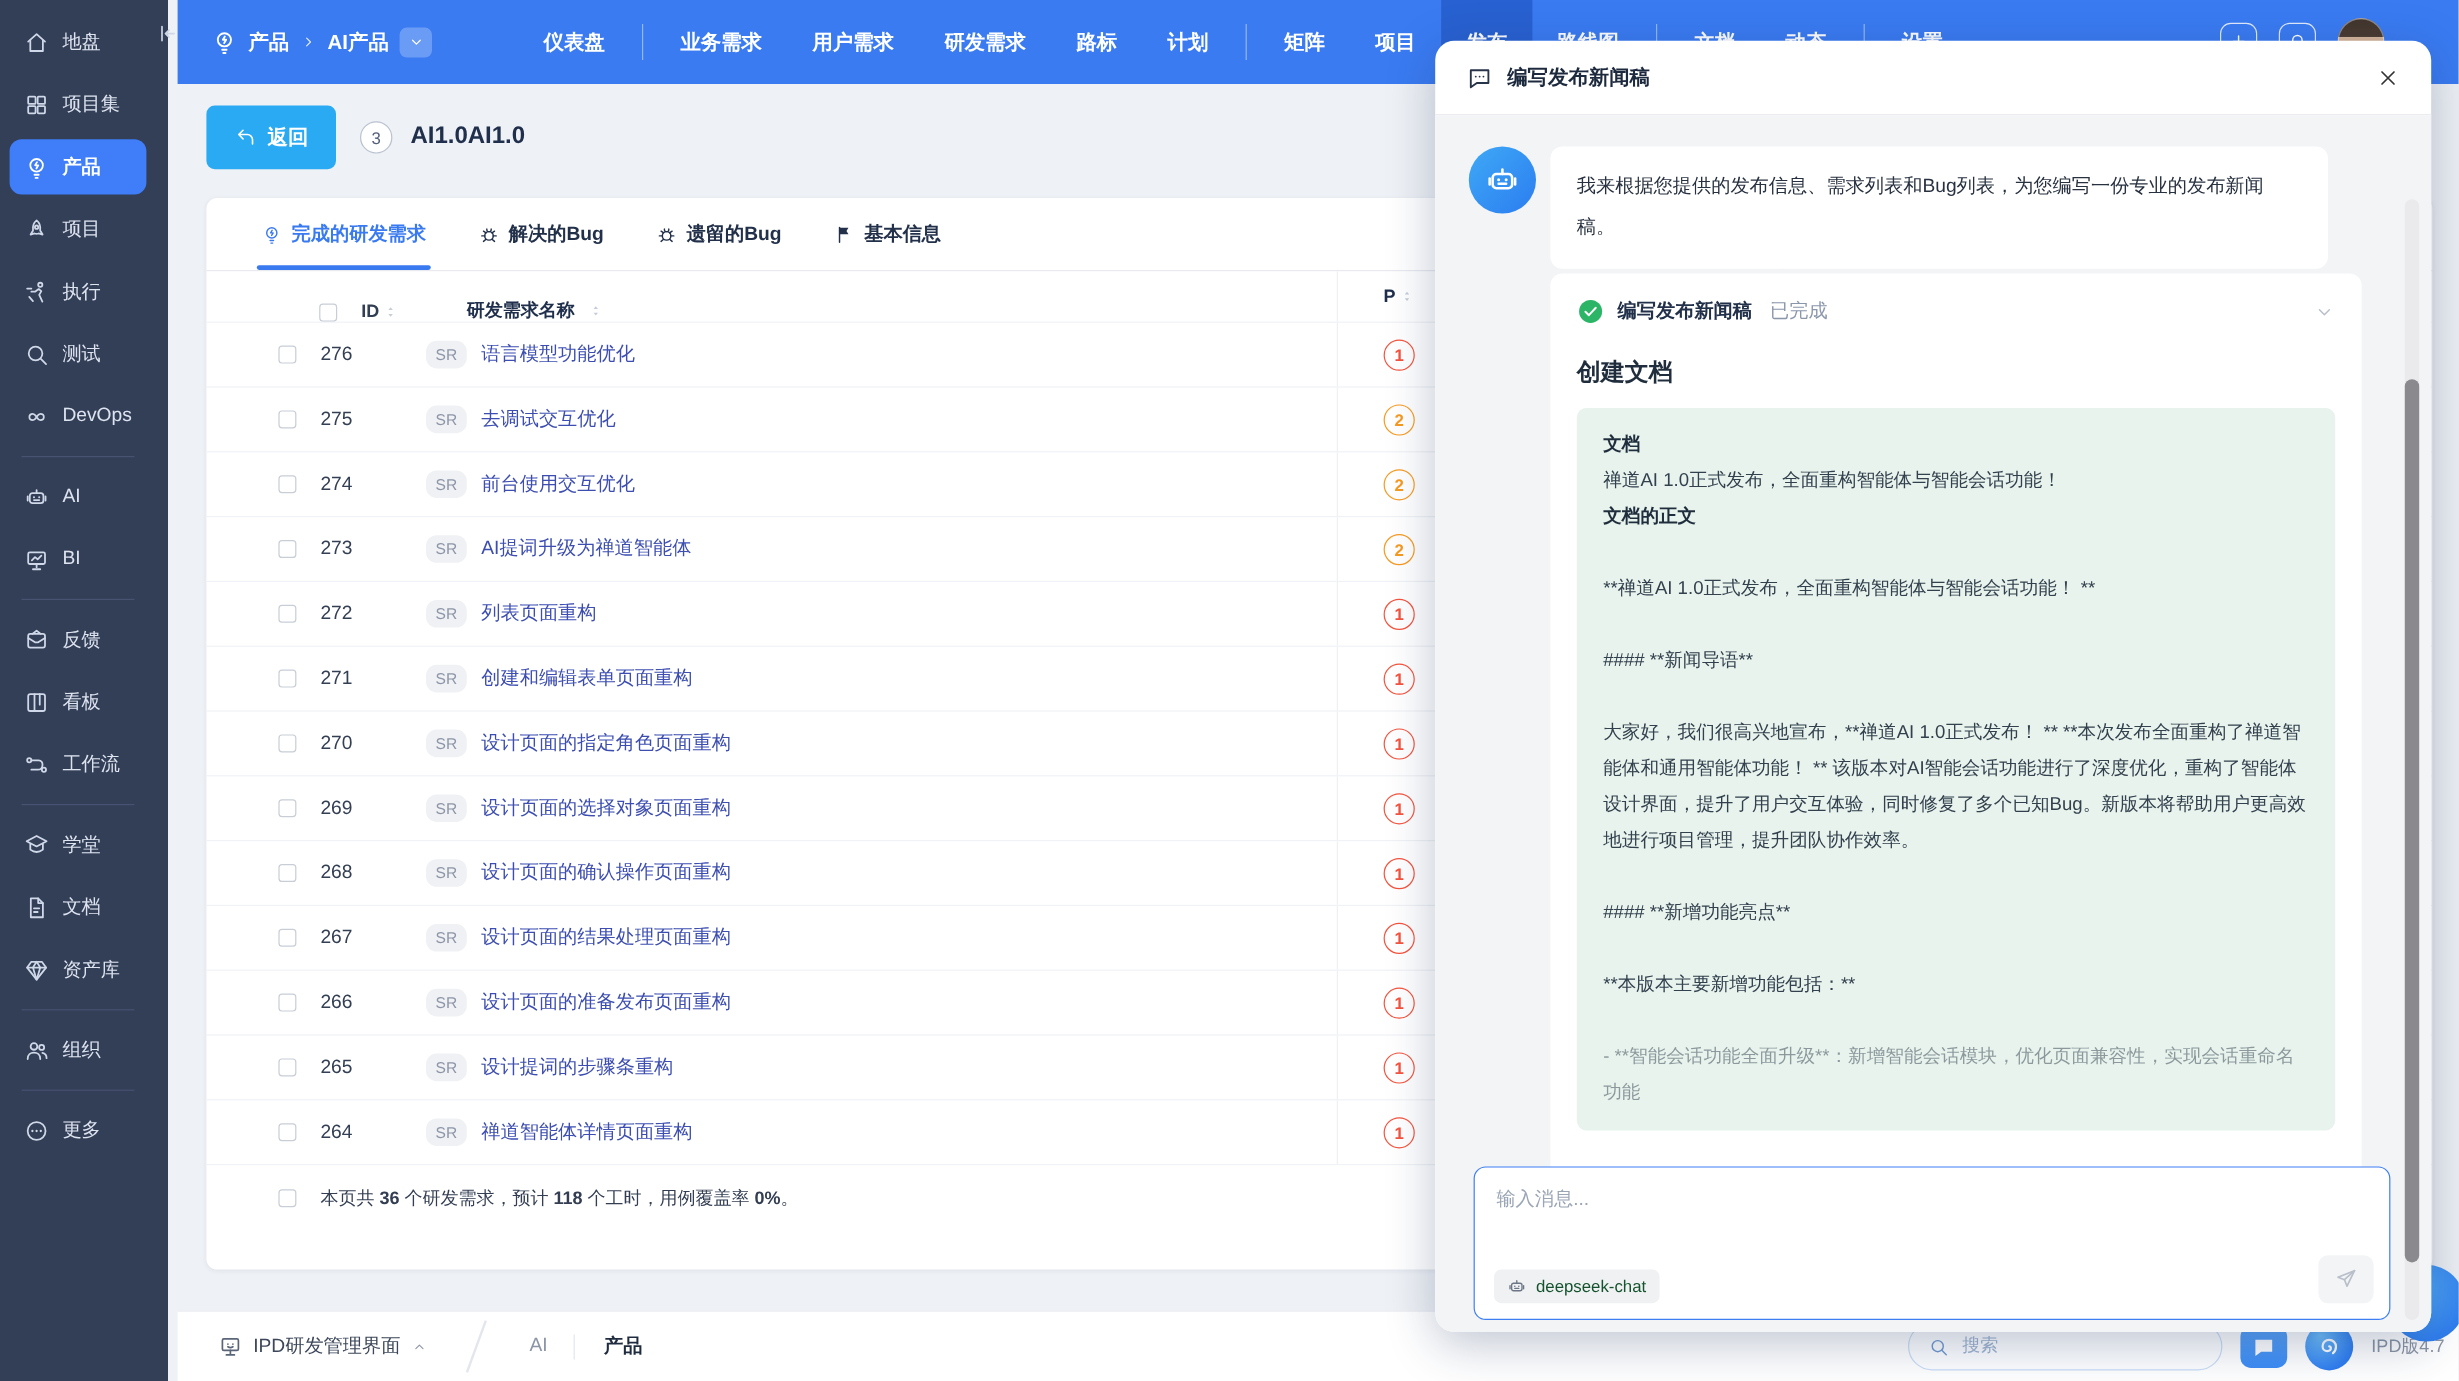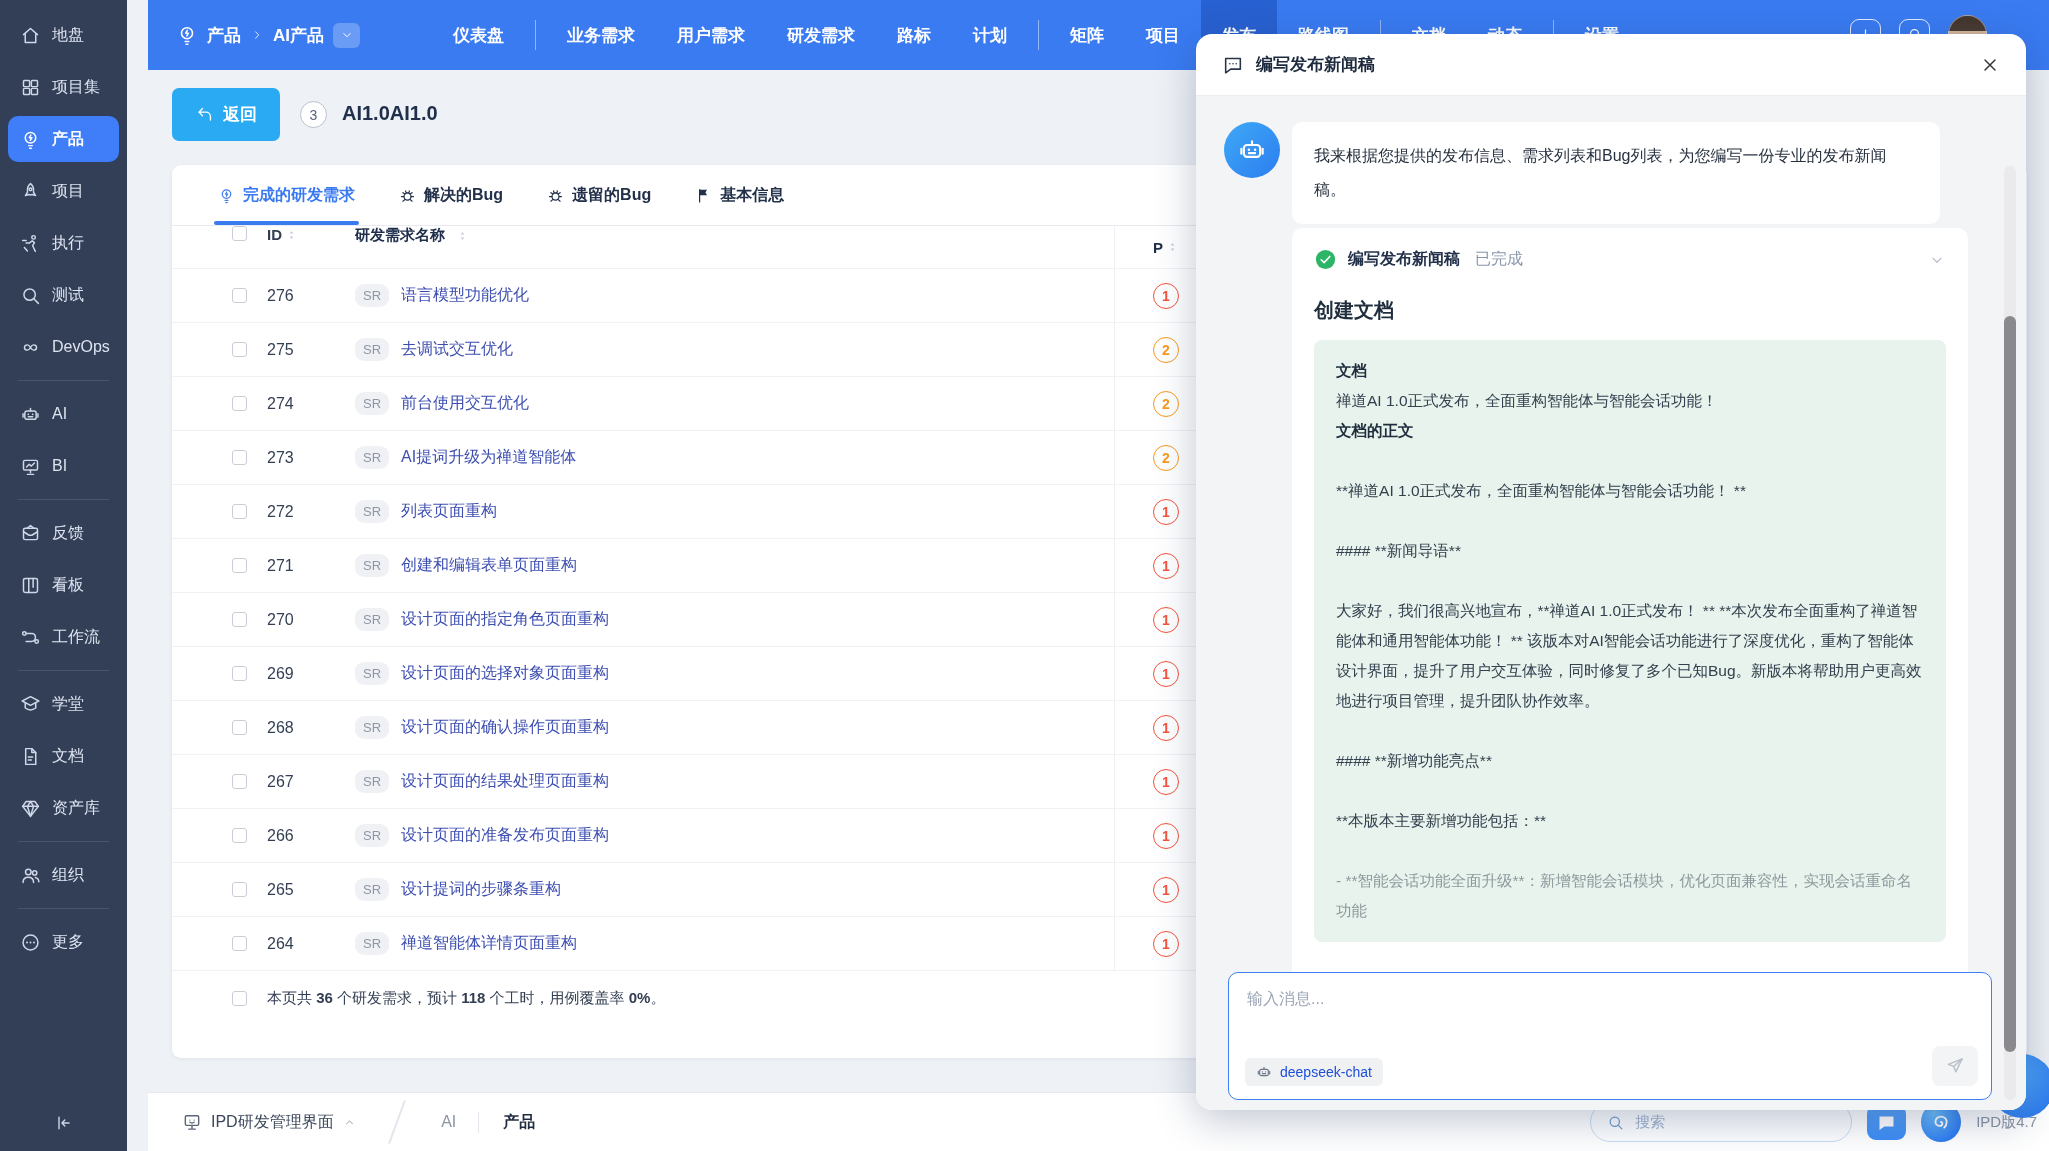--- a/index.html
+++ b/index.html
@@ -6,21 +6,21 @@
   *{box-sizing:border-box;}
   #app{position:relative;width:2049px;height:1151px;background:#eef1f5;overflow:hidden;}
 
   
   .ic{display:inline-flex;align-items:center;justify-content:center;flex:none;}
   .ic svg{display:block;width:100%;height:100%;}
   .ic svg *{fill:none;stroke:currentColor;stroke-width:1.7;stroke-linecap:round;stroke-linejoin:round;}
   .ic svg .f{fill:currentColor;stroke:none;}
 
   
-  .sidebar{position:absolute;left:0;top:0;width:127px;height:1151px;background:#333e57;z-index:5;display:flex;flex-direction:column;}
+  .sidebar{position:absolute;left:0;top:0;width:140px;height:1151px;background:#333e57;z-index:5;display:flex;flex-direction:row;}
   .s-items{padding-top:6px;flex:1;}
   .s-item{display:flex;align-items:center;gap:11px;height:46px;margin:6px 8px;padding:0 12px;border-radius:10px;color:#dde4f0;font-size:16px;cursor:pointer;}
   .s-item .ic{width:21px;height:21px;color:#cfd8e8;}
   .s-item.active{background:#3f7ef8;color:#fff;font-weight:700;}
   .s-item.active .ic{color:#fff;}
   .s-item.divider{height:1px;margin:10px 18px;padding:0;background:#485271;border-radius:0;}
   .s-collapse{height:56px;display:flex;align-items:center;justify-content:center;color:#cdd6e6;}
   .s-collapse .ic{width:20px;height:20px;cursor:pointer;}
 
   
@@ -46,21 +46,21 @@
   .count-badge{position:absolute;left:300px;top:101px;width:27px;height:27px;border:1.5px solid #b9c2cf;border-radius:50%;display:flex;align-items:center;justify-content:center;font-size:14px;color:#55617a;background:#fff;}
   .page-title{position:absolute;left:342px;top:102px;font-size:20px;font-weight:700;color:#20304c;}
 
   
   .card{position:absolute;left:172px;top:165px;width:1855px;height:893px;background:#fff;border-radius:9px;box-shadow:0 1px 4px rgba(40,60,100,.07);}
   .tabs{display:flex;align-items:center;height:61px;padding-left:46px;gap:44px;border-bottom:1px solid #e8eaef;}
   .tab{position:relative;display:flex;align-items:center;gap:8px;height:100%;font-size:16px;font-weight:700;color:#22304a;cursor:pointer;}
   .tab .ic{width:17px;height:17px;}
   .tab.active{color:#3a7af0;}
   .tab.active::after{content:"";position:absolute;left:-4px;right:-4px;bottom:0;height:4px;border-radius:3px;background:#3a7af0;}
-  .thead{display:flex;align-items:flex-start;height:42px;font-size:15px;font-weight:700;color:#20304c;}
+  .thead{display:flex;align-items:flex-end;height:42px;font-size:15px;font-weight:700;color:#20304c;padding-left:34px;}
   .trow{display:flex;align-items:center;height:54px;border-top:1px solid #f0f2f5;font-size:16px;cursor:pointer;}
   .c-cb{width:35px;margin-left:60px;display:flex;align-items:center;}
   .cb{width:15px;height:15px;border:1.5px solid #c8cdd6;border-radius:3px;background:#fff;cursor:pointer;}
   .c-id{width:88px;display:flex;align-items:center;gap:4px;color:#323e52;}
   .trow .c-id{color:#333f53;}
   .c-name{flex:1;display:flex;align-items:center;gap:12px;}
   .sr-tag{background:#f0f1f4;color:#8d96a8;font-size:13px;padding:4px 8px;border-radius:9px;}
   .req-link{color:#3d4eb0;cursor:pointer;}
   .c-pri{width:913px;align-self:stretch;display:flex;align-items:center;border-left:1px solid #eef0f4;padding-left:38px;gap:4px;}
   .pri{width:26px;height:26px;border:1.5px solid currentColor;border-radius:50%;display:flex;align-items:center;justify-content:center;font-size:14px;font-weight:700;}
@@ -108,21 +108,21 @@
   .task-status{font-size:16px;color:#8a97ab;margin-left:4px;flex:1;}
   .task-chev{width:18px;height:18px;color:#b9c0cc;cursor:pointer;}
   .doc-heading{margin-top:26px;font-size:20px;font-weight:700;color:#1f2d3d;}
   .green-box{margin-top:16px;background:#e7f3ec;border-radius:8px;padding:16px 22px;font-size:15.5px;color:#33404e;}
   .docline{min-height:30px;line-height:30px;white-space:pre-wrap;}
   .docline.b{font-weight:700;color:#1f2d3d;}
   .docline.fade{opacity:.5;}
   .p-input{position:absolute;left:32px;top:876px;width:764px;height:128px;background:#fff;border:1.6px solid #3d7ef5;border-radius:10px;padding:14px 16px;}
   .p-input textarea{width:100%;height:58px;border:none;outline:none;resize:none;font-size:16px;color:#33404e;font-family:inherit;background:transparent;}
   .p-input textarea::placeholder{color:#9aa5b5;}
-  .model-pill{position:absolute;left:16px;bottom:13px;display:flex;align-items:center;gap:8px;background:#f0f1f3;border-radius:6px;padding:6px 11px;font-size:14px;color:#1d4ed8;cursor:pointer;}
+  .model-pill{position:absolute;left:16px;bottom:13px;display:flex;align-items:center;gap:8px;background:#f0f1f3;border-radius:6px;padding:6px 11px;font-size:14px;color:#14532d;cursor:pointer;}
   .model-pill .ic{width:16px;height:16px;color:#6b7686;}
   .send-btn{position:absolute;right:13px;bottom:13px;width:46px;height:40px;background:#f3f4f6;border:none;border-radius:8px;display:flex;align-items:center;justify-content:center;cursor:pointer;}
   .send-btn .ic{width:20px;height:20px;color:#b8bfca;}
   .p-scroll{position:absolute;right:10px;top:70px;bottom:10px;width:12px;border-radius:6px;background:#eaeaec;}
   .p-thumb{position:absolute;left:0;right:0;top:150px;height:736px;border-radius:6px;background:#8a8a8e;cursor:pointer;}
 </style>
 </head>
 <body>
 
 <div id="app">

